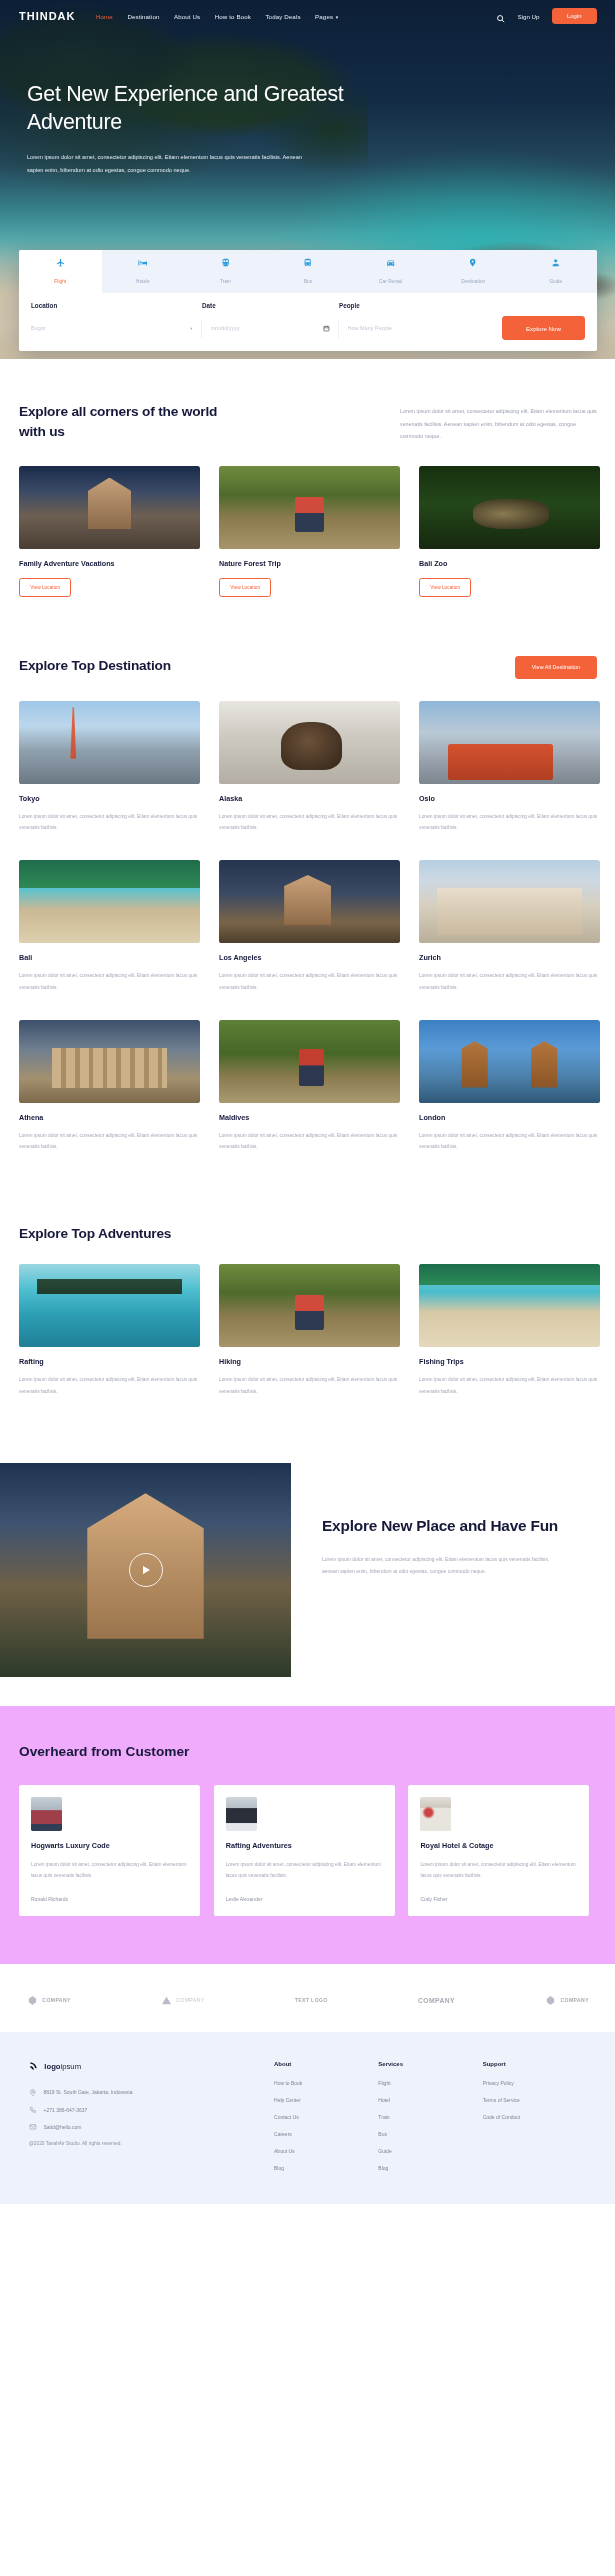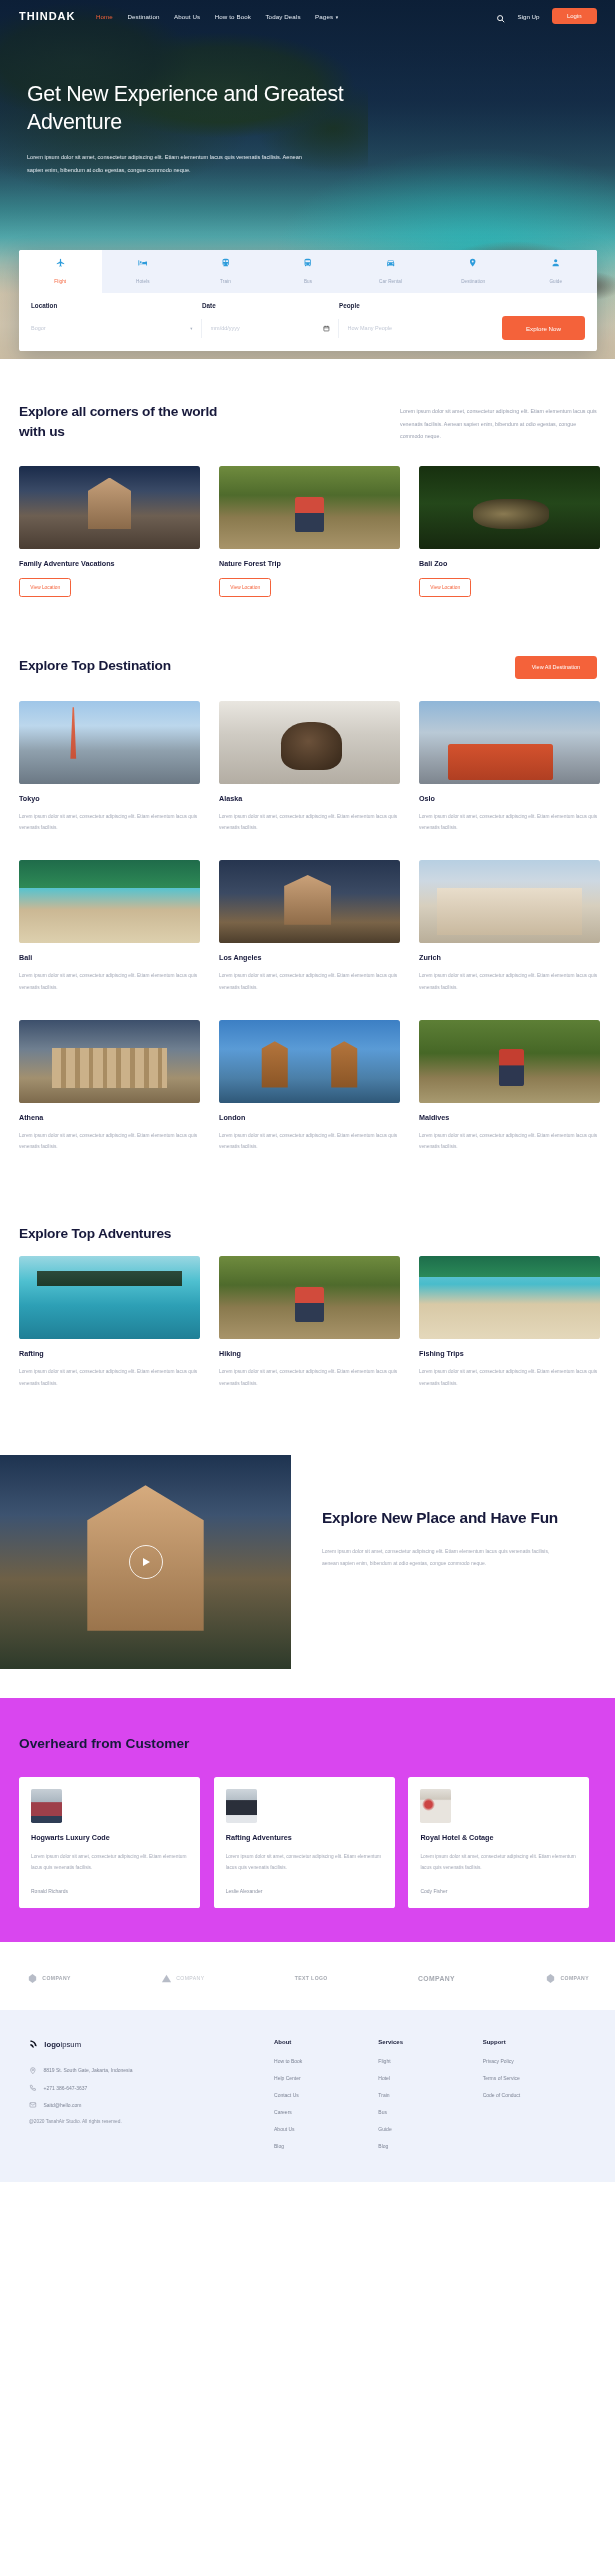--- a/index.html
+++ b/index.html
@@ -222,21 +222,21 @@
   .np-play span {
     width: 0; height: 0; border-left: 7.7px solid #fff;
     border-top: 4.7px solid transparent; border-bottom: 4.7px solid transparent;
     margin-left: 2.6px;
   }
   .np-text { flex: 1; padding: 51px 26px 0 31px; }
   .np-title { font-size: 15.4px; font-weight: 700; line-height: 1.5; color: #17193b; letter-spacing: -0.2px; }
   .np-desc { margin-top: 15.4px; font-size: 5px; line-height: 2.45; color: #a3a8b6; max-width: 231px; }
 
   
-  .testi { background: #d946ef; padding: 36px 19px 34px; }
+  .testi { background: #f0abfc; padding: 36px 19px 48px; }
   .testi-title { font-size: 13.7px; font-weight: 700; line-height: 1.5; color: #17193b; max-width: 214px; }
   .testi-grid { display: flex; gap: 13.7px; margin-top: 22px; }
   .t-card { width: 181px; background: #fff; border-radius: 2.6px; padding: 12px 12px 13.7px; }
   .t-avatar { width: 31px; height: 34px; border-radius: 1.7px; overflow: hidden; position: relative; }
   .av1 { background: linear-gradient(to bottom,#c7cfd6 0%,#aab6c0 38%,#9e3f4a 40%,#9e3f4a 78%,#2f3d55 79%,#2f3d55 100%); }
   .av2 { background: linear-gradient(to bottom,#cfd6dc 0%,#b5bfc7 32%,#2a2f3a 34%,#2a2f3a 76%,#e3e6ea 78%,#e3e6ea 100%); }
   .av3 { background: linear-gradient(to bottom,#e3e0da 0%,#cfc9bf 30%,#e8e4de 34%,#e8e4de 100%); }
   .av3::after { content:""; position:absolute; left:6%; top:26%; width:40%; height:40%;
       background: radial-gradient(circle,#c44 40%,rgba(200,70,70,0) 70%); }
   .t-title { margin-top: 10.3px; font-size: 7.2px; font-weight: 700; color: #17193b; }
@@ -482,40 +482,40 @@
     <div class="grid3" style="margin-top:26px">
       <div class="card">
         <div class="card-img">
             <div class="im im-athena"></div>
           </div>
         <div class="card-title">Athena</div>
         <div class="card-text">Lorem ipsum dolor sit amet, consectetur adipiscing elit. Etiam elementum lacus quis venenatis facilisis.</div>
       </div>
       <div class="card">
         <div class="card-img">
+            <div class="im im-maldives"></div>
+          </div>
+        <div class="card-title">Maldives</div>
+        <div class="card-text">Lorem ipsum dolor sit amet, consectetur adipiscing elit. Etiam elementum lacus quis venenatis facilisis.</div>
+      </div>
+      <div class="card">
+        <div class="card-img">
             <div class="im im-london"></div>
           </div>
         <div class="card-title">London</div>
-        <div class="card-text">Lorem ipsum dolor sit amet, consectetur adipiscing elit. Etiam elementum lacus quis venenatis facilisis.</div>
-      </div>
-      <div class="card">
-        <div class="card-img">
-            <div class="im im-maldives"></div>
-          </div>
-        <div class="card-title">Maldives</div>
         <div class="card-text">Lorem ipsum dolor sit amet, consectetur adipiscing elit. Etiam elementum lacus quis venenatis facilisis.</div>
       </div>
     </div>
   </section>
 
   <section class="section" style="padding-top:67px">
     <div class="sec-head">
       <h2 class="sec-title">Explore Top Adventures</h2>
     </div>
-    <div class="grid3" style="margin-top:12px">
+    <div class="grid3" style="margin-top:20px">
       <div class="card">
         <div class="card-img">
             <div class="im im-raft"></div>
           </div>
         <div class="card-title">Rafting</div>
         <div class="card-text">Lorem ipsum dolor sit amet, consectetur adipiscing elit. Etiam elementum lacus quis venenatis facilisis.</div>
       </div>
       <div class="card">
         <div class="card-img">
             <div class="im im-hike"></div>

